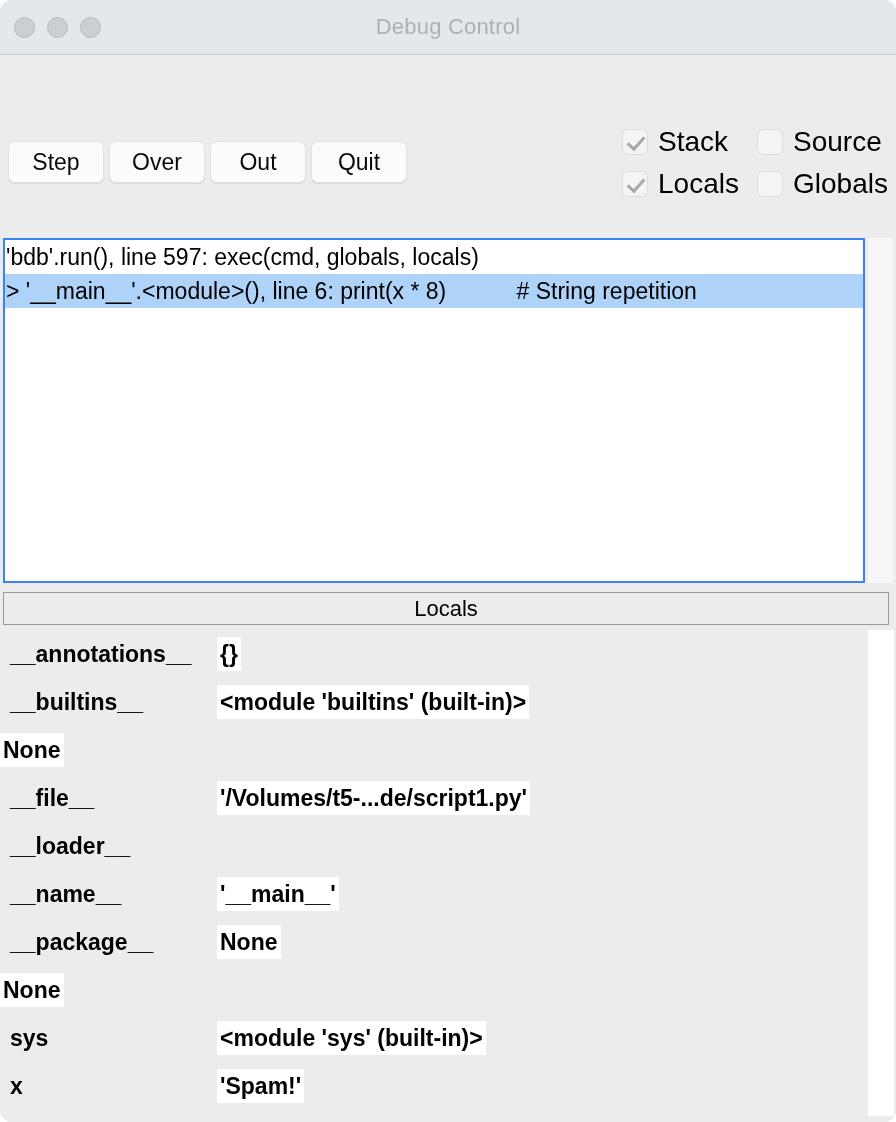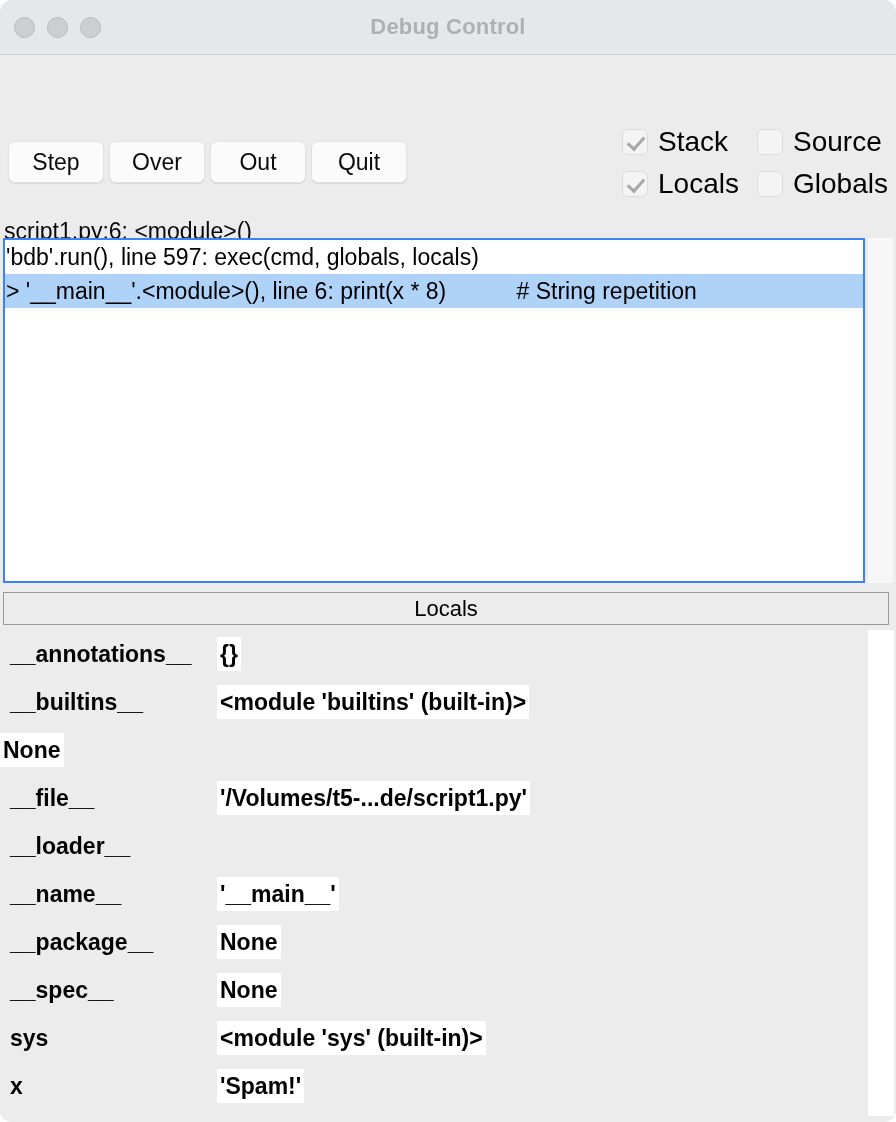--- a/index.html
+++ b/index.html
@@ -52,21 +52,21 @@
   }
   .window-title {
     position: absolute;
     left: 0;
     right: 0;
     top: 0;
     height: 54px;
     line-height: 54px;
     text-align: center;
     font-size: 22px;
-    font-weight: bold;
+    font-weight: normal;
     color: #adb1b4;
     letter-spacing: 0.2px;
   }
 
   
   .toolbar {
     position: relative;
     height: 100px;
     background: #ececec;
     box-sizing: border-box;
@@ -281,21 +281,20 @@
       <div class="check-item">
         <span class="checkbox checked"></span>
         <span class="check-label">Locals</span>
       </div>
       <div class="check-item">
         <span class="checkbox"></span>
         <span class="check-label">Globals</span>
       </div>
     </div>
 
-    <div class="status-line">script1.py:6: &lt;module&gt;()</div>
   </div>
 
   <div class="stack-wrap">
     <div class="stack-box">
       <div class="stack-line">'bdb'.run(), line 597: exec(cmd, globals, locals)</div>
       <div class="stack-line selected">&gt; '__main__'.&lt;module&gt;(), line 6: print(x * 8)           # String repetition</div>
     </div>
     <div class="stack-vscroll"></div>
   </div>
 
@@ -322,21 +321,20 @@
     </div>
     <div class="local-row">
       <div class="local-name">__name__</div>
       <div class="local-value">'__main__'</div>
     </div>
     <div class="local-row">
       <div class="local-name">__package__</div>
       <div class="local-value">None</div>
     </div>
     <div class="local-row">
-      <div class="local-name">__spec__</div>
       <div class="local-value">None</div>
     </div>
     <div class="local-row">
       <div class="local-name">sys</div>
       <div class="local-value">&lt;module 'sys' (built-in)&gt;</div>
     </div>
     <div class="local-row">
       <div class="local-name">x</div>
       <div class="local-value">'Spam!'</div>
     </div>

